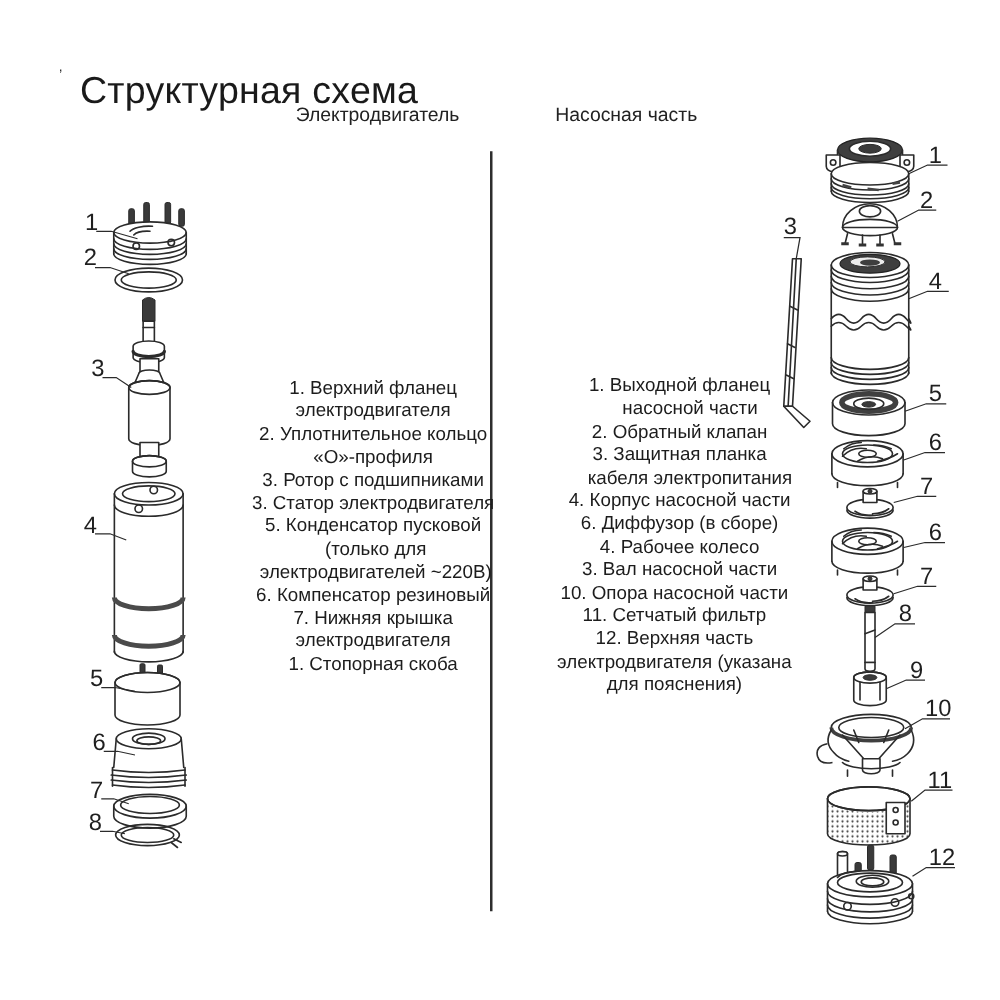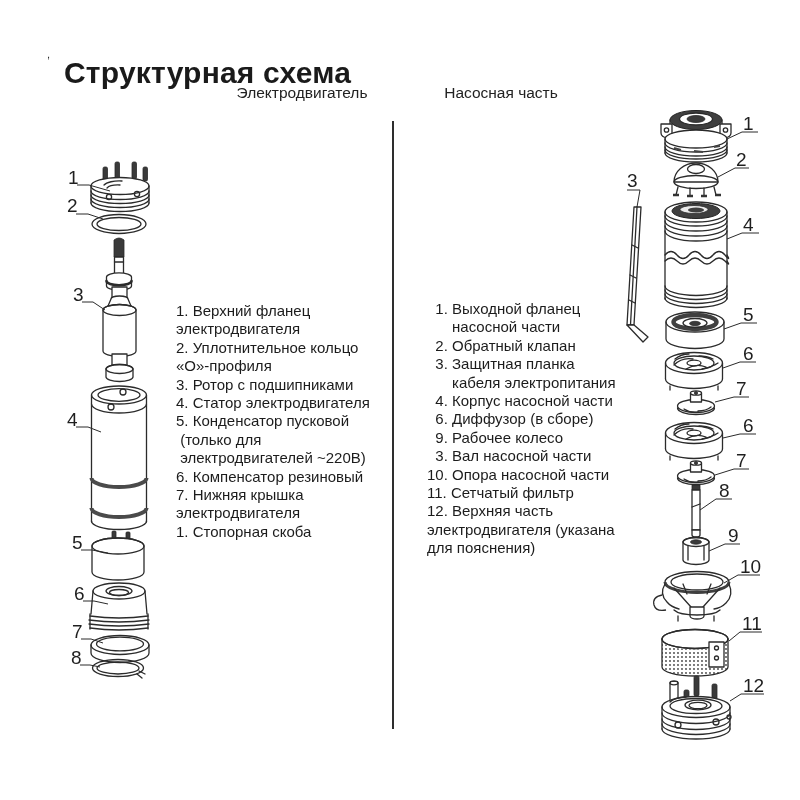--- a/index.html
+++ b/index.html
@@ -1,26 +1,26 @@
 <!DOCTYPE html>
 <html><head>
 <meta charset="utf-8">
 <style>
   html,body{margin:0;padding:0;background:#fff;}
   .page{position:relative;width:800px;height:800px;background:#fff;overflow:hidden;
         font-family:"Liberation Sans",sans-serif;color:#1a1a1a;}
   .artifact{position:absolute;left:47px;top:48px;font-size:11px;color:#2a2a2a;}
-  .title{position:absolute;left:64px;top:36px;font-size:30px;font-weight:bold;
+  .title{position:absolute;left:64px;top:36px;font-size:30px;font-weight:normal;
          letter-spacing:.2px;color:#1a1a1a;white-space:nowrap;}
   .col-header{position:absolute;top:84px;width:210px;text-align:center;font-size:15.5px;color:#222;}
   .col-header.left{left:197px;}
   .col-header.right{left:396px;}
   .divider{position:absolute;left:392px;top:121px;width:1.5px;height:608px;background:#2e2e2e;}
   .plist{position:absolute;font-size:15px;line-height:18.4px;color:#1c1c1c;}
-  .plist .li{white-space:pre-wrap;}
+  .plist .li{white-space:pre-wrap;text-align:center;}
   .plist.motor{left:176px;top:302px;width:245px;}
   .plist.pump{left:427px;top:300px;width:225px;}
   svg{position:absolute;}
   #motor-svg{left:48px;top:140px;}
   #pump-svg{left:612px;top:95px;}
   .ln{fill:none;stroke:#2b2b2b;stroke-width:1.3;stroke-linecap:round;stroke-linejoin:round;}
   .fw{fill:#fff;stroke:#2b2b2b;stroke-width:1.3;stroke-linejoin:round;}
   .dk{fill:#3a3a3a;stroke:#2a2a2a;stroke-width:.8;}
   .ld{fill:none;stroke:#2b2b2b;stroke-width:1;}
   .th{stroke-width:2.6;}
@@ -300,39 +300,39 @@
     </g>
     <text class="co" x="131" y="597">12</text>
   </svg>
 
   <div class="plist motor">
     <div class="li">1. Верхний фланец
 электродвигателя</div>
     <div class="li">2. Уплотнительное кольцо
 «О»-профиля</div>
     <div class="li">3. Ротор с подшипниками</div>
-    <div class="li">4. Статор электродвигателя</div>
+    <div class="li">3. Статор электродвигателя</div>
     <div class="li">5. Конденсатор пусковой
  (только для
  электродвигателей ~220В)</div>
     <div class="li">6. Компенсатор резиновый</div>
     <div class="li">7. Нижняя крышка
 электродвигателя</div>
     <div class="li">1. Стопорная скоба</div>
   </div>
 
   <div class="plist pump">
     <div class="li"> 1. Выходной фланец
       насосной части</div>
     <div class="li"> 2. Обратный клапан</div>
     <div class="li"> 3. Защитная планка
       кабеля электропитания</div>
     <div class="li"> 4. Корпус насосной части</div>
     <div class="li"> 6. Диффузор (в сборе)</div>
-    <div class="li"> 9. Рабочее колесо</div>
+    <div class="li"> 4. Рабочее колесо</div>
     <div class="li"> 3. Вал насосной части</div>
     <div class="li">10. Опора насосной части</div>
     <div class="li">11. Сетчатый фильтр</div>
     <div class="li">12. Верхняя часть
 электродвигателя (указана
 для пояснения)</div>
   </div>
 
 </div>
 

